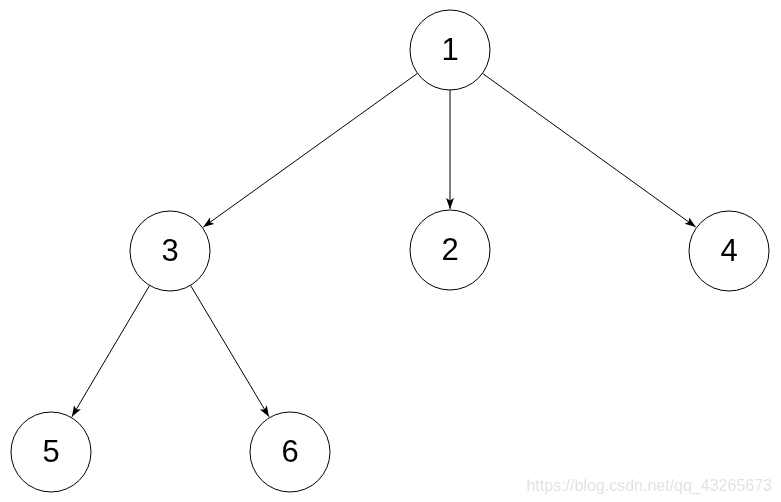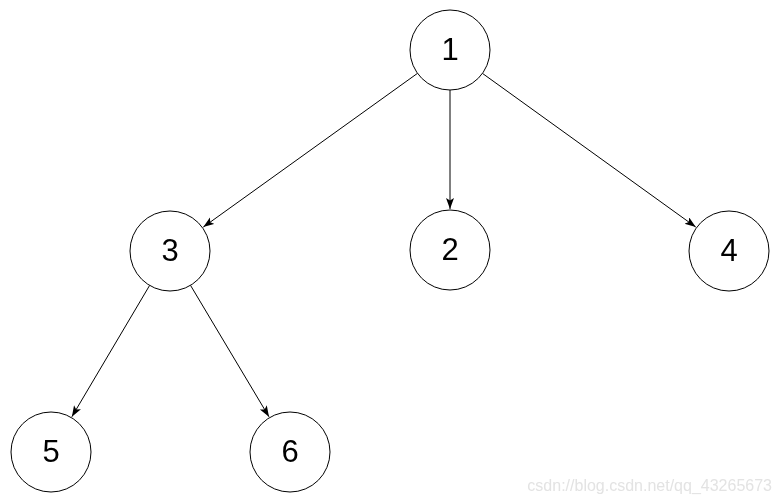--- a/index.html
+++ b/index.html
@@ -78,14 +78,14 @@
       </g>
       <g>
         <circle cx="51" cy="452" r="40" class="node-circle" fill="#ffffff" stroke="#000000" stroke-width="1"></circle>
         <text x="51" y="452" dy="0.33em" class="node-label" font-size="31" fill="#000000">5</text>
       </g>
       <g>
         <circle cx="290" cy="452" r="40" class="node-circle" fill="#ffffff" stroke="#000000" stroke-width="1"></circle>
         <text x="290" y="452" dy="0.33em" class="node-label" font-size="31" fill="#000000">6</text>
       </g>
     </svg>
-  <div class="watermark" style="color: rgb(227, 227, 227); font-size: 16px;">csdn://blog.csdn.net/qq_43265673</div>
+  <div class="watermark" style="color: rgb(227, 227, 227); font-size: 16px;">https://blog.csdn.net/qq_43265673</div>
 </div>
 
 </body></html>

